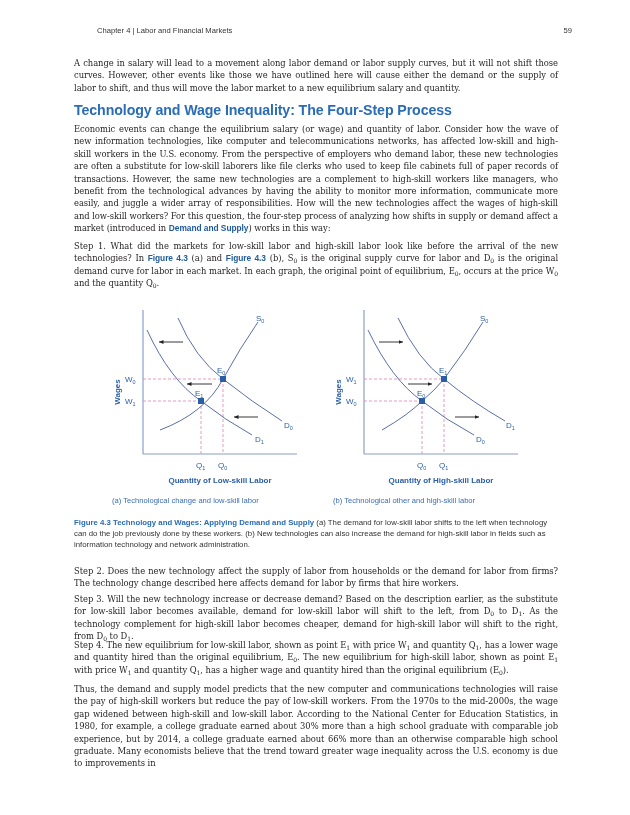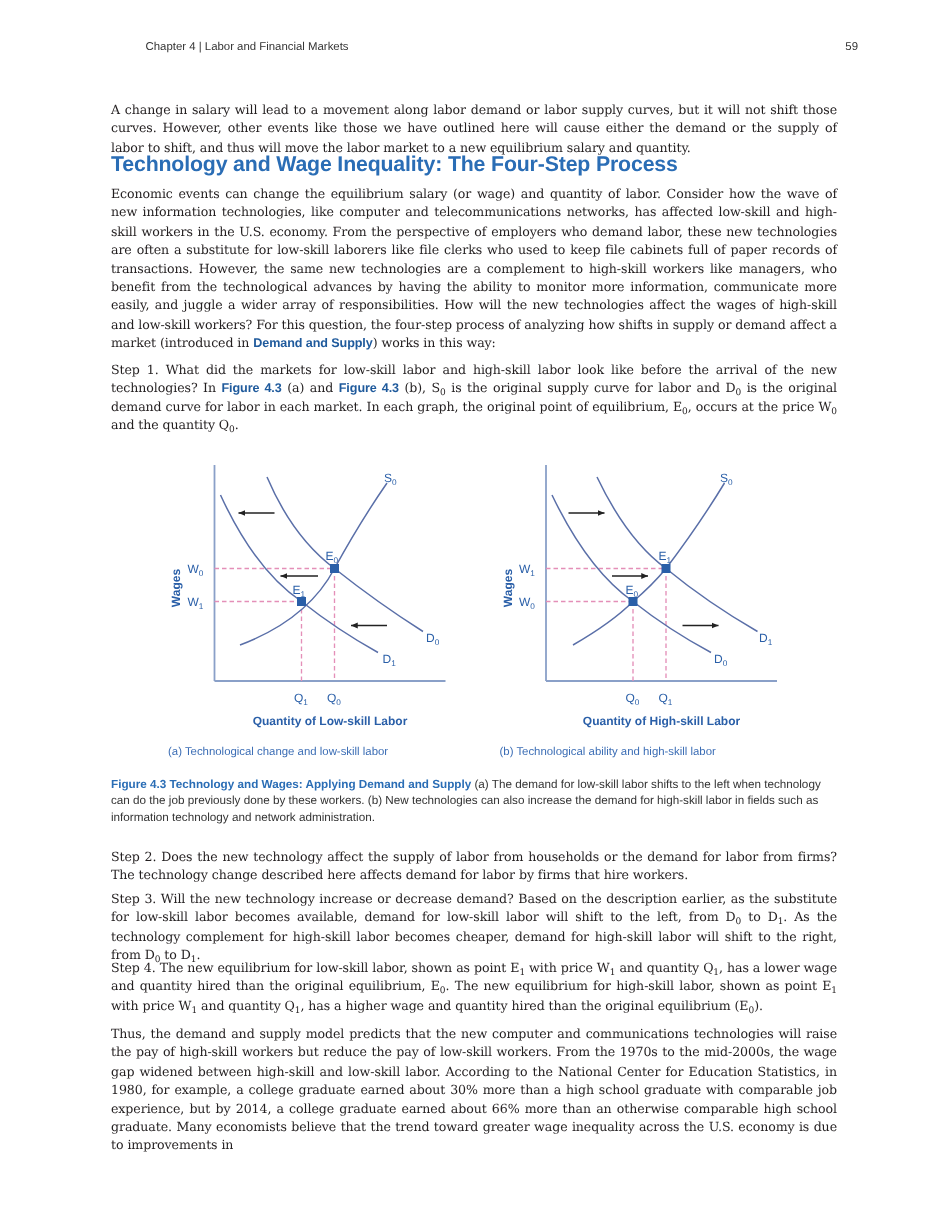--- a/index.html
+++ b/index.html
@@ -16,21 +16,21 @@
   .subcap { position: absolute; top: 496px; font-family: "Liberation Sans", sans-serif; font-size: 7.6px; color: #3b6db5; text-align: right; }
 </style>
 </head>
 <body>
 
 <div class="page-header">
   <span>Chapter 4 | Labor and Financial Markets</span>
   <span>59</span>
 </div>
 
-<p class="body-text" style="top:67px; margin:0;">A change in salary will lead to a movement along labor demand or labor supply curves, but it will not shift those curves. However, other events like those we have outlined here will cause either the demand or the supply of labor to shift, and thus will move the labor market to a new equilibrium salary and quantity.</p>
+<p class="body-text" style="top:57px; margin:0;">A change in salary will lead to a movement along labor demand or labor supply curves, but it will not shift those curves. However, other events like those we have outlined here will cause either the demand or the supply of labor to shift, and thus will move the labor market to a new equilibrium salary and quantity.</p>
 
 <div class="h2">Technology and Wage Inequality: The Four-Step Process</div>
 
 <p class="body-text" style="top:123px; margin:0;"><span>Economic events can change the equilibrium salary (or wage) and quantity of labor. Consider how the wave of new information technologies, like computer and telecommunications networks, has affected low-skill and high-skill workers in the U.S. economy. From the perspective of employers who demand labor, these new technologies are often a substitute for low-skill laborers like file clerks who used to keep file cabinets full of paper records of transactions. However, the same new technologies are a complement to high-skill workers like managers, who benefit from the technological advances by having the ability to monitor more information, communicate more easily, and juggle a wider array of responsibilities. How will the new technologies affect the wages of high-skill and low-skill workers? For this question, the four-step process of analyzing how shifts in supply or demand affect a market (introduced in </span><span class="blue">Demand and Supply</span><span>) works in this way:</span></p>
 
 <p class="body-text" style="top:240px; margin:0;"><span>Step 1. What did the markets for low-skill labor and high-skill labor look like before the arrival of the new technologies? In </span><span class="blue">Figure 4.3</span><span> (a) and </span><span class="blue">Figure 4.3</span><span> (b), S</span><sub>0</sub><span> is the original supply curve for labor and D</span><sub>0</sub><span> is the original demand curve for labor in each market. In each graph, the original point of equilibrium, E</span><sub>0</sub><span>, occurs at the price W</span><sub>0</sub><span> and the quantity Q</span><sub>0</sub><span>.</span></p>
 
 <svg class="chart-svg" width="630" height="200" viewBox="0 300 630 200">
   <defs>
     <marker id="ah" markerWidth="6" markerHeight="6" refX="5" refY="3" orient="auto">
@@ -91,21 +91,21 @@
     <text x="346" y="382" font-size="8"><tspan>W</tspan><tspan font-size="5.5" dy="2">1</tspan></text>
     <text x="346" y="404" font-size="8"><tspan>W</tspan><tspan font-size="5.5" dy="2">0</tspan></text>
     <text x="417" y="468" font-size="8"><tspan>Q</tspan><tspan font-size="5.5" dy="2">0</tspan></text>
     <text x="439" y="468" font-size="8"><tspan>Q</tspan><tspan font-size="5.5" dy="2">1</tspan></text>
     <text x="341" y="392" font-size="8" font-weight="bold" text-anchor="middle" transform="rotate(-90 341 392)">Wages</text>
     <text x="441" y="483" font-size="8" font-weight="bold" text-anchor="middle">Quantity of High-skill Labor</text>
   </g>
 </svg>
 
 <div class="subcap" style="left:112px;">(a) Technological change and low-skill labor</div>
-<div class="subcap" style="left:333px;">(b) Technological ability and high-skill labor</div>
+<div class="subcap" style="left:333px;">(b) Technological other and high-skill labor</div>
 
 <div class="caption"><span class="fig-label">Figure 4.3 Technology and Wages: Applying Demand and Supply</span><span>  (a) The demand for low-skill labor shifts to the left when technology can do the job previously done by these workers. (b) New technologies can also increase the demand for high-skill labor in fields such as information technology and network administration.</span></div>
 
 <p class="body-text" style="top:565px; margin:0;">Step 2. Does the new technology affect the supply of labor from households or the demand for labor from firms? The technology change described here affects demand for labor by firms that hire workers.</p>
 
 <p class="body-text" style="top:593px; margin:0;"><span>Step 3. Will the new technology increase or decrease demand? Based on the description earlier, as the substitute for low-skill labor becomes available, demand for low-skill labor will shift to the left, from D</span><sub>0</sub><span> to D</span><sub>1</sub><span>. As the technology complement for high-skill labor becomes cheaper, demand for high-skill labor will shift to the right, from D</span><sub>0</sub><span> to D</span><sub>1</sub><span>.</span></p>
 
 <p class="body-text" style="top:639px; margin:0;"><span>Step 4. The new equilibrium for low-skill labor, shown as point E</span><sub>1</sub><span> with price W</span><sub>1</sub><span> and quantity Q</span><sub>1</sub><span>, has a lower wage and quantity hired than the original equilibrium, E</span><sub>0</sub><span>. The new equilibrium for high-skill labor, shown as point E</span><sub>1</sub><span> with price W</span><sub>1</sub><span> and quantity Q</span><sub>1</sub><span>, has a higher wage and quantity hired than the original equilibrium (E</span><sub>0</sub><span>).</span></p>
 
 <p class="body-text" style="top:683px; margin:0;">Thus, the demand and supply model predicts that the new computer and communications technologies will raise the pay of high-skill workers but reduce the pay of low-skill workers. From the 1970s to the mid-2000s, the wage gap widened between high-skill and low-skill labor. According to the National Center for Education Statistics, in 1980, for example, a college graduate earned about 30% more than a high school graduate with comparable job experience, but by 2014, a college graduate earned about 66% more than an otherwise comparable high school graduate. Many economists believe that the trend toward greater wage inequality across the U.S. economy is due to improvements in</p>

